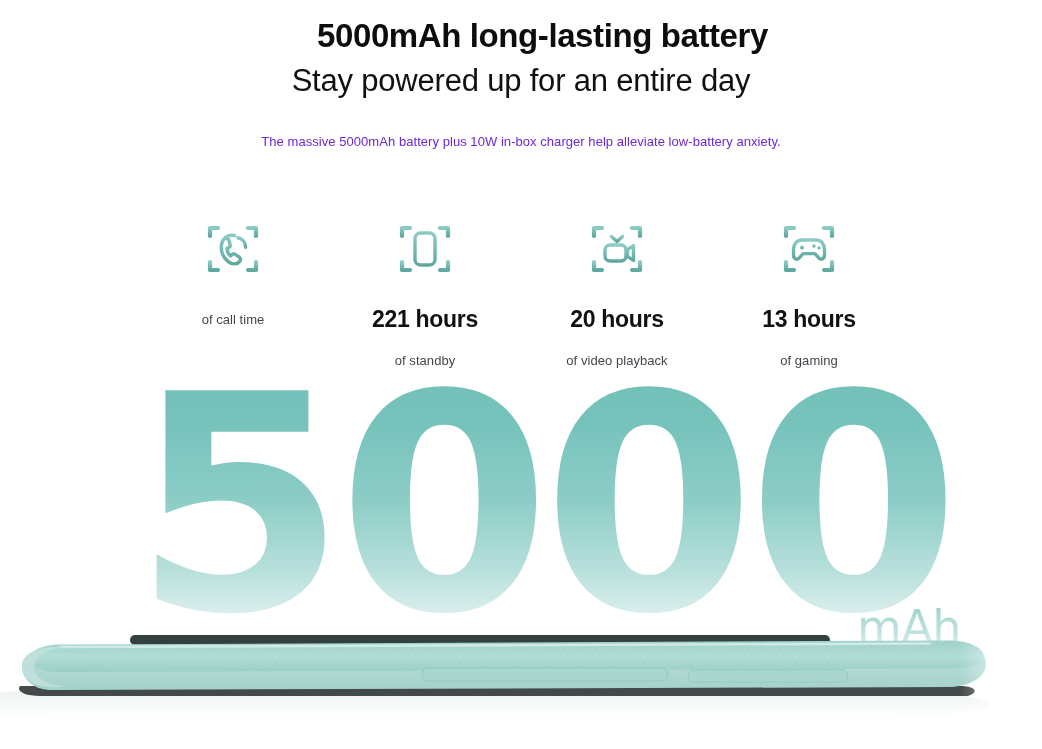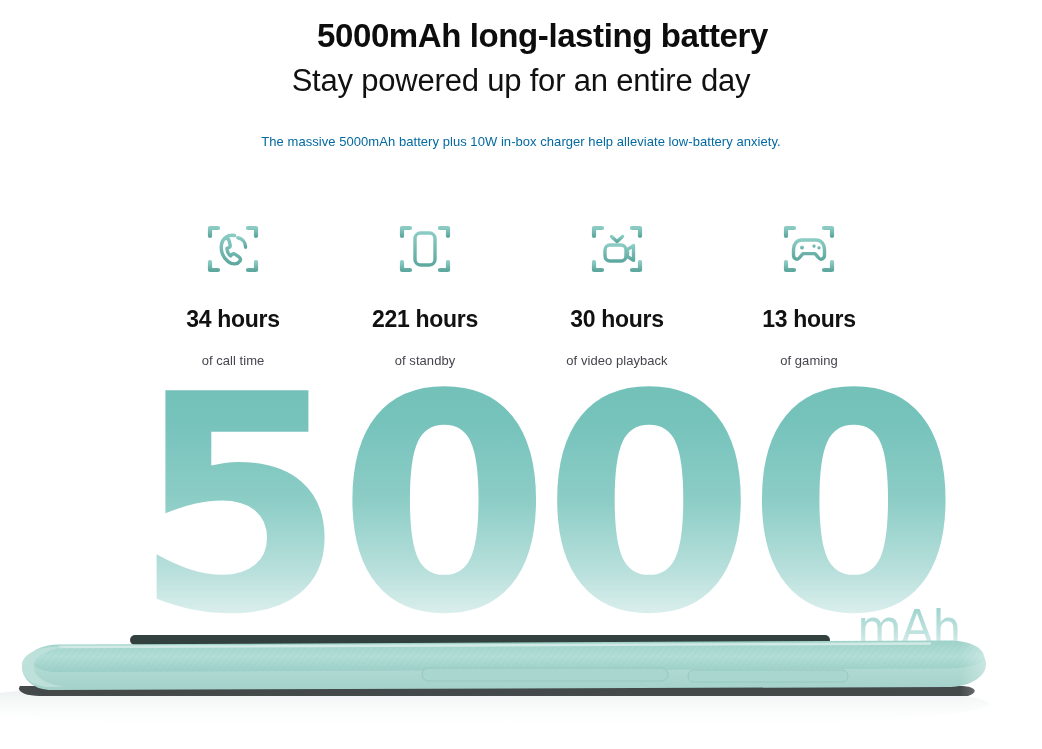--- a/index.html
+++ b/index.html
@@ -50,21 +50,21 @@
     font-family: "Liberation Sans", sans-serif;
   }
 
   .lede {
     position: absolute;
     top: 134px;
     left: 0;
     width: 1042px;
     text-align: center;
     font-size: 13px;
-    color: #0369a1;
+    color: #6d28d9;
     letter-spacing: 0.05px;
   }
 
   
   .stats {
     position: absolute;
     top: 206px;
     left: 137px;
     width: 768px;
     display: flex;
@@ -195,21 +195,20 @@
                      C42.6 59.2 47.8 58.2 49.8 55.3
                      C51 53.5 50.3 51.8 48.6 50.6
                      L45.2 48.3 C43.9 47.4 42.5 47.7 41.6 48.8
                      L40.6 50 C38.4 48.1 37 45.4 36.9 42.4
                      L38.4 41.9 C39.7 41.5 40.4 40.3 40.1 38.9
                      L39.2 35 C38.8 33.1 37.3 32.2 35.5 32.6"></path>
             <path d="M47.8 31.8 C52.5 32.6 55.6 36.4 55.6 41.2"></path>
           </g>
         </svg>
       </div>
-      <div class="stat-value">34 hours</div>
       <div class="stat-label">of call time</div>
     </div>
 
     <div class="stat">
       <div class="stat-icon">
         <svg viewBox="0 0 86 86" xmlns="http://www.w3.org/2000/svg">
           <defs>
             <linearGradient id="gi2" x1="0" y1="0" x2="0" y2="1">
               <stop offset="0" stop-color="#8bcbc4"></stop>
               <stop offset="1" stop-color="#5fa89f"></stop>
@@ -247,21 +246,21 @@
             <path d="M20 56 L20 64 L28 64"></path>
             <path d="M66 56 L66 64 L58 64"></path>
           </g>
           <g fill="none" stroke="url(#gi3)" stroke-width="3.4" stroke-linecap="round" stroke-linejoin="round">
             <path d="M37.5 30.5 L43 35.5 L48.5 30.5"></path>
             <rect x="31" y="39" width="21" height="16" rx="5"></rect>
             <path d="M53.5 43.5 L59.5 39.6 L59.5 54.4 L53.5 50.5 Z"></path>
           </g>
         </svg>
       </div>
-      <div class="stat-value">30 hours</div>
+      <div class="stat-value">20 hours</div>
       <div class="stat-label">of video playback</div>
     </div>
 
     <div class="stat">
       <div class="stat-icon">
         <svg viewBox="0 0 86 86" xmlns="http://www.w3.org/2000/svg">
           <defs>
             <linearGradient id="gi4" x1="0" y1="0" x2="0" y2="1">
               <stop offset="0" stop-color="#8bcbc4"></stop>
               <stop offset="1" stop-color="#5fa89f"></stop>

